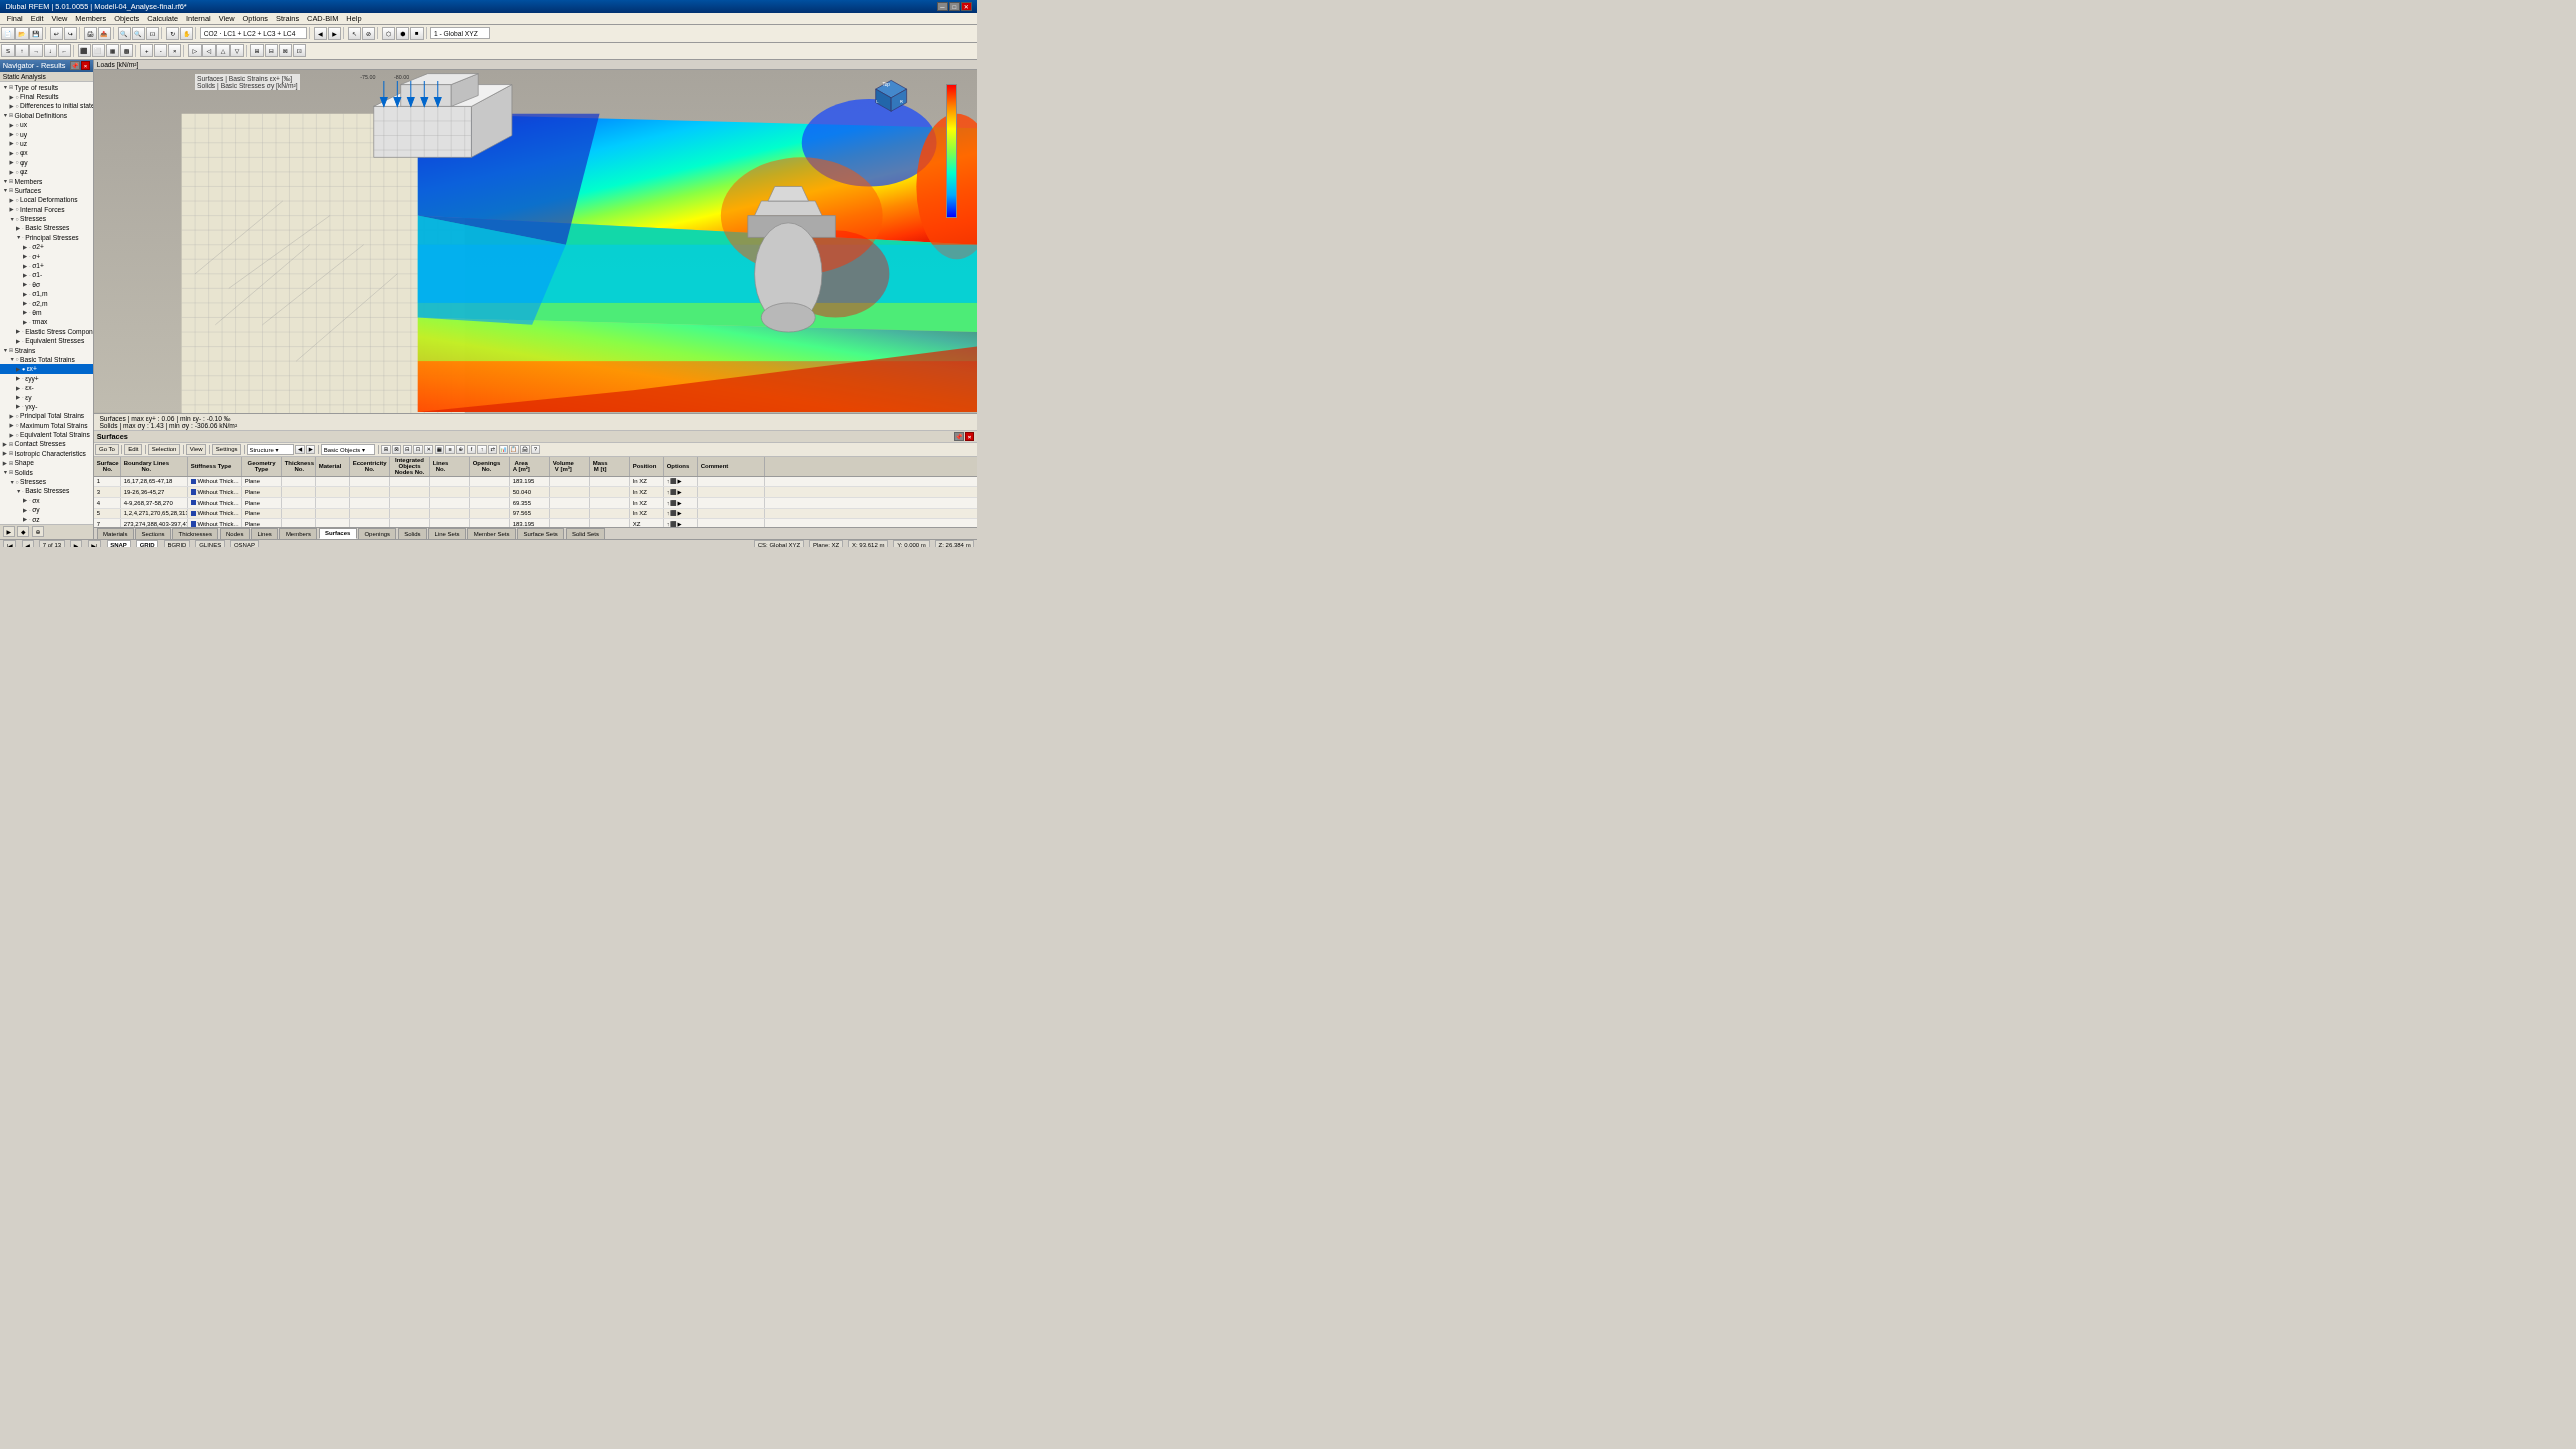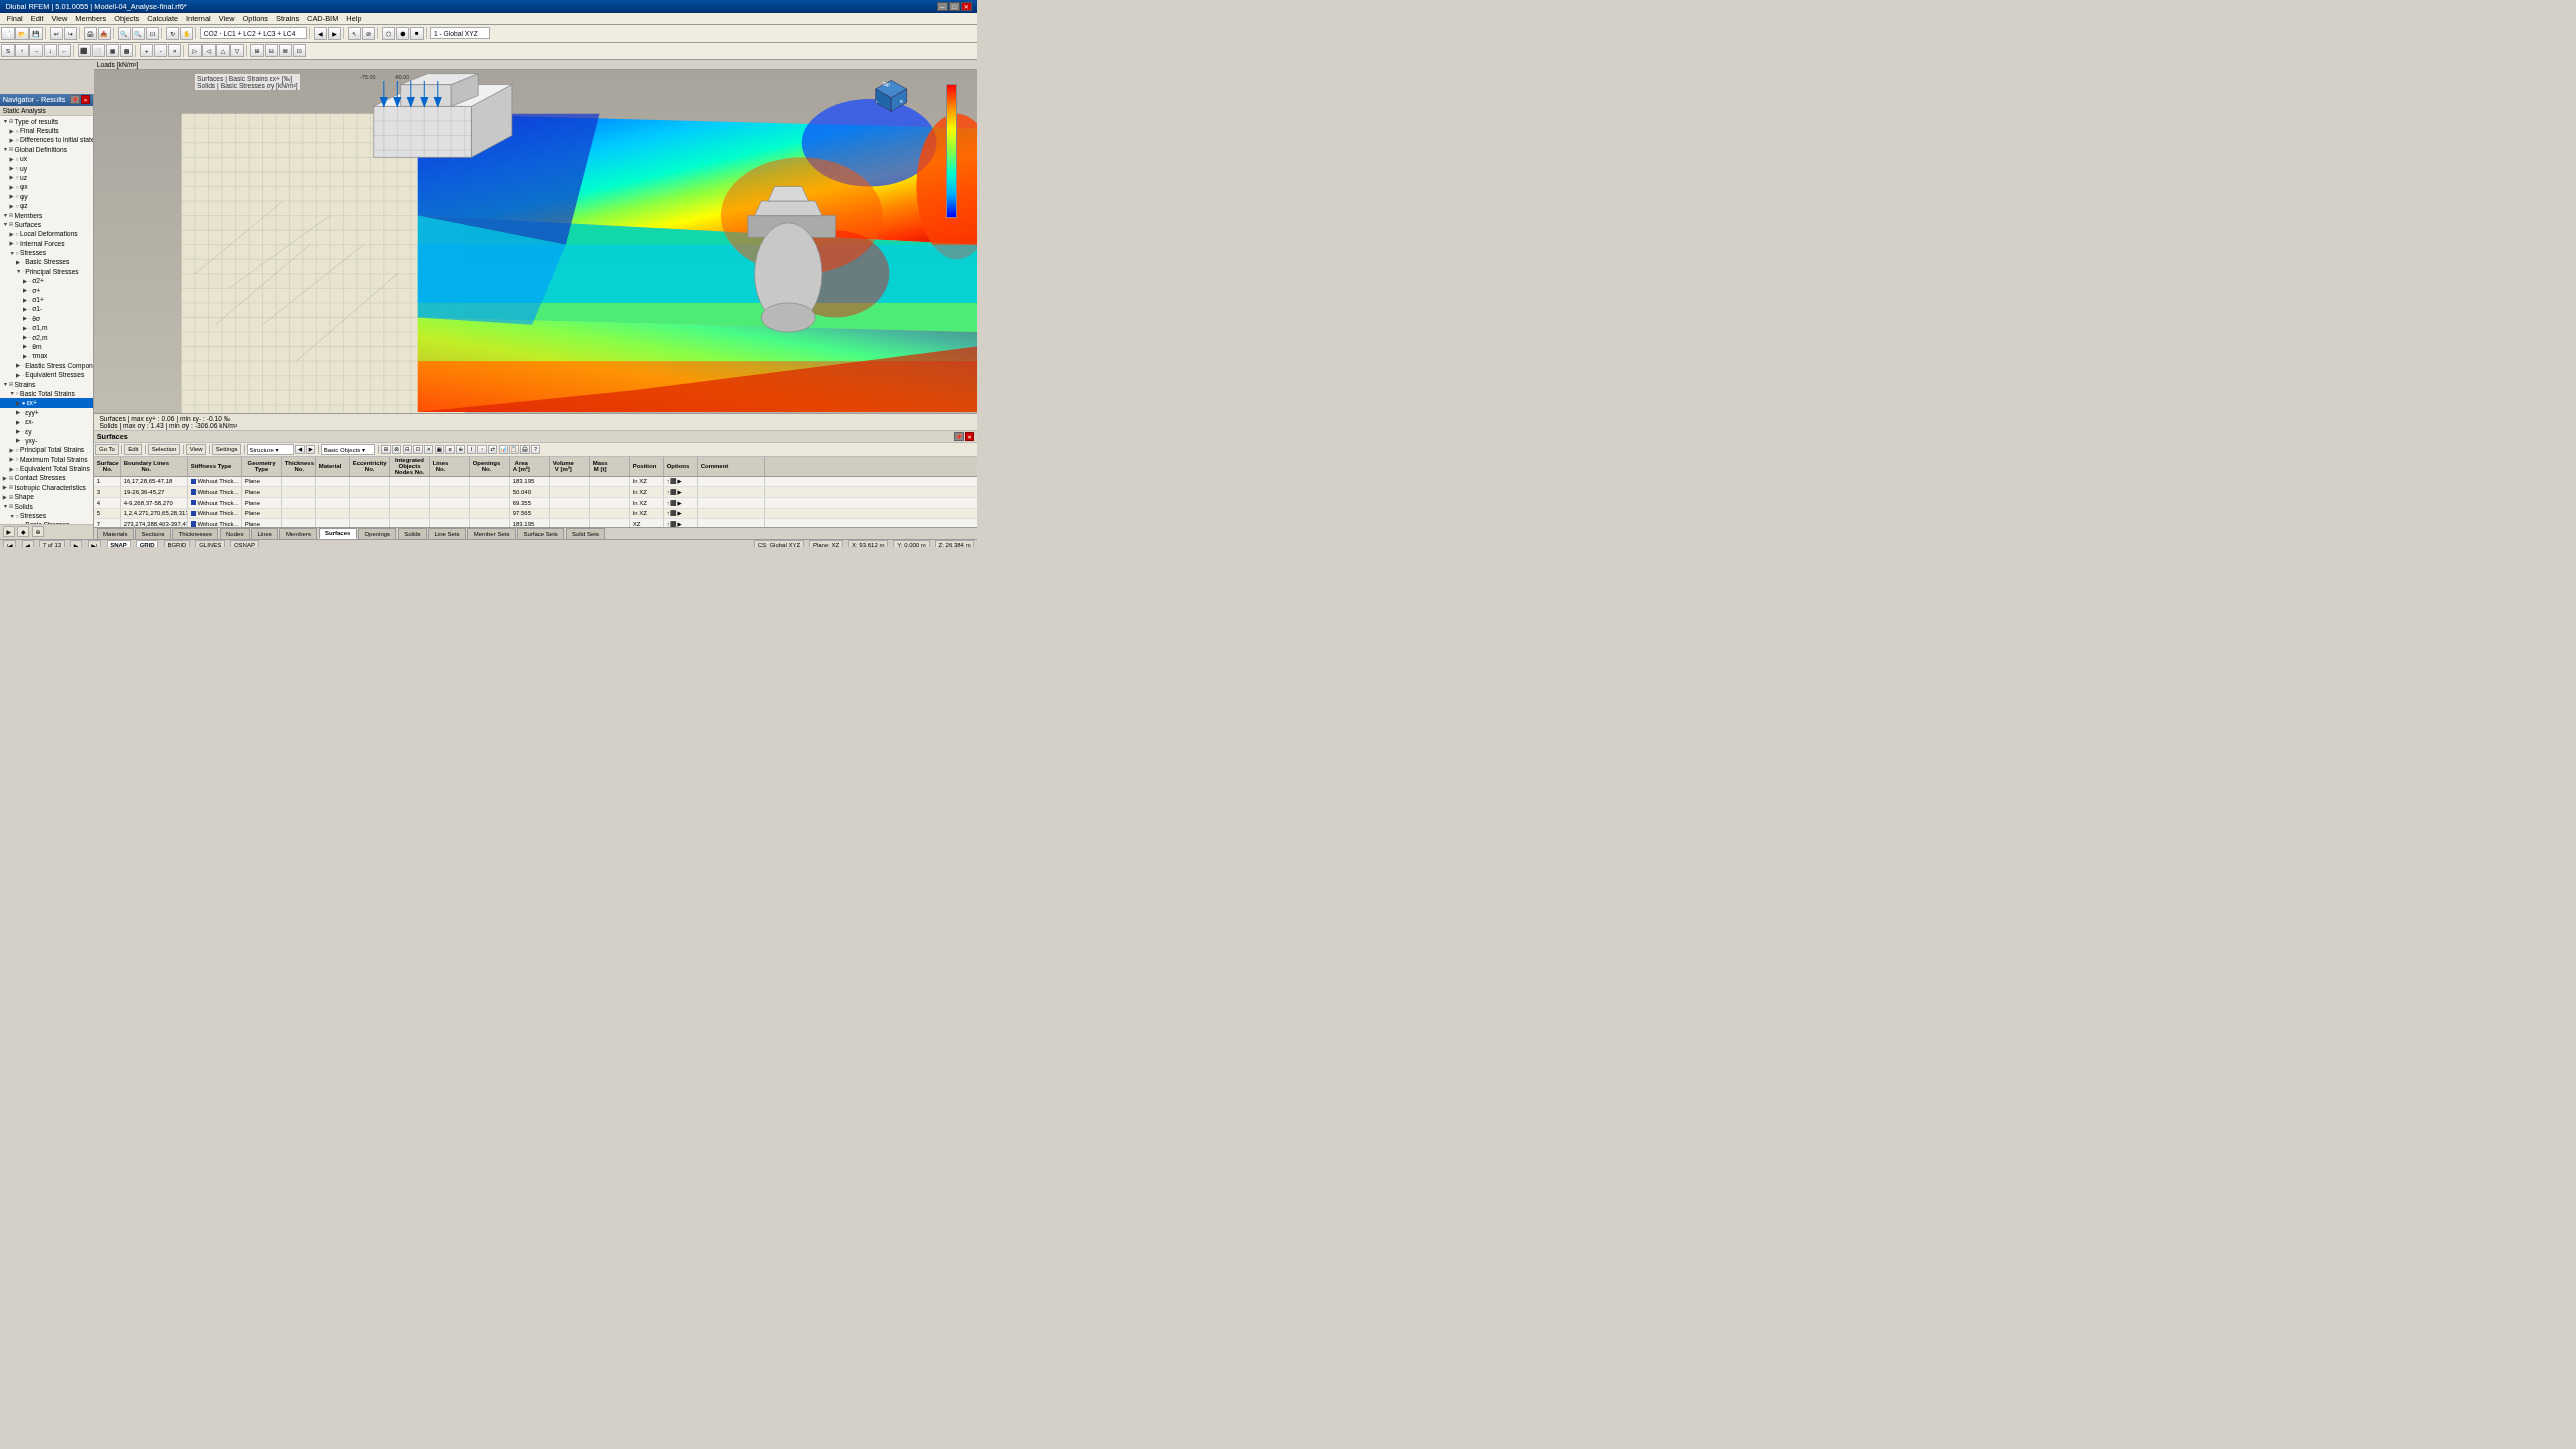--- a/index.html
+++ b/index.html
@@ -117,21 +117,20 @@
     }
 
     
     #navigator {
       width: 94px;
       background: #f5f3ee;
       border-right: 0.7px solid #999;
       display: flex;
       flex-direction: column;
       flex-shrink: 0;
-      margin-top: 34px;
     }
     #navigator-header {
       background: linear-gradient(to bottom, #4a7ab0, #2a5a90);
       color: white;
       padding: 1.3px 2.7px;
       font-size: 7.4px;
       display: flex;
       align-items: center;
       justify-content: space-between;
       height: 12px;

